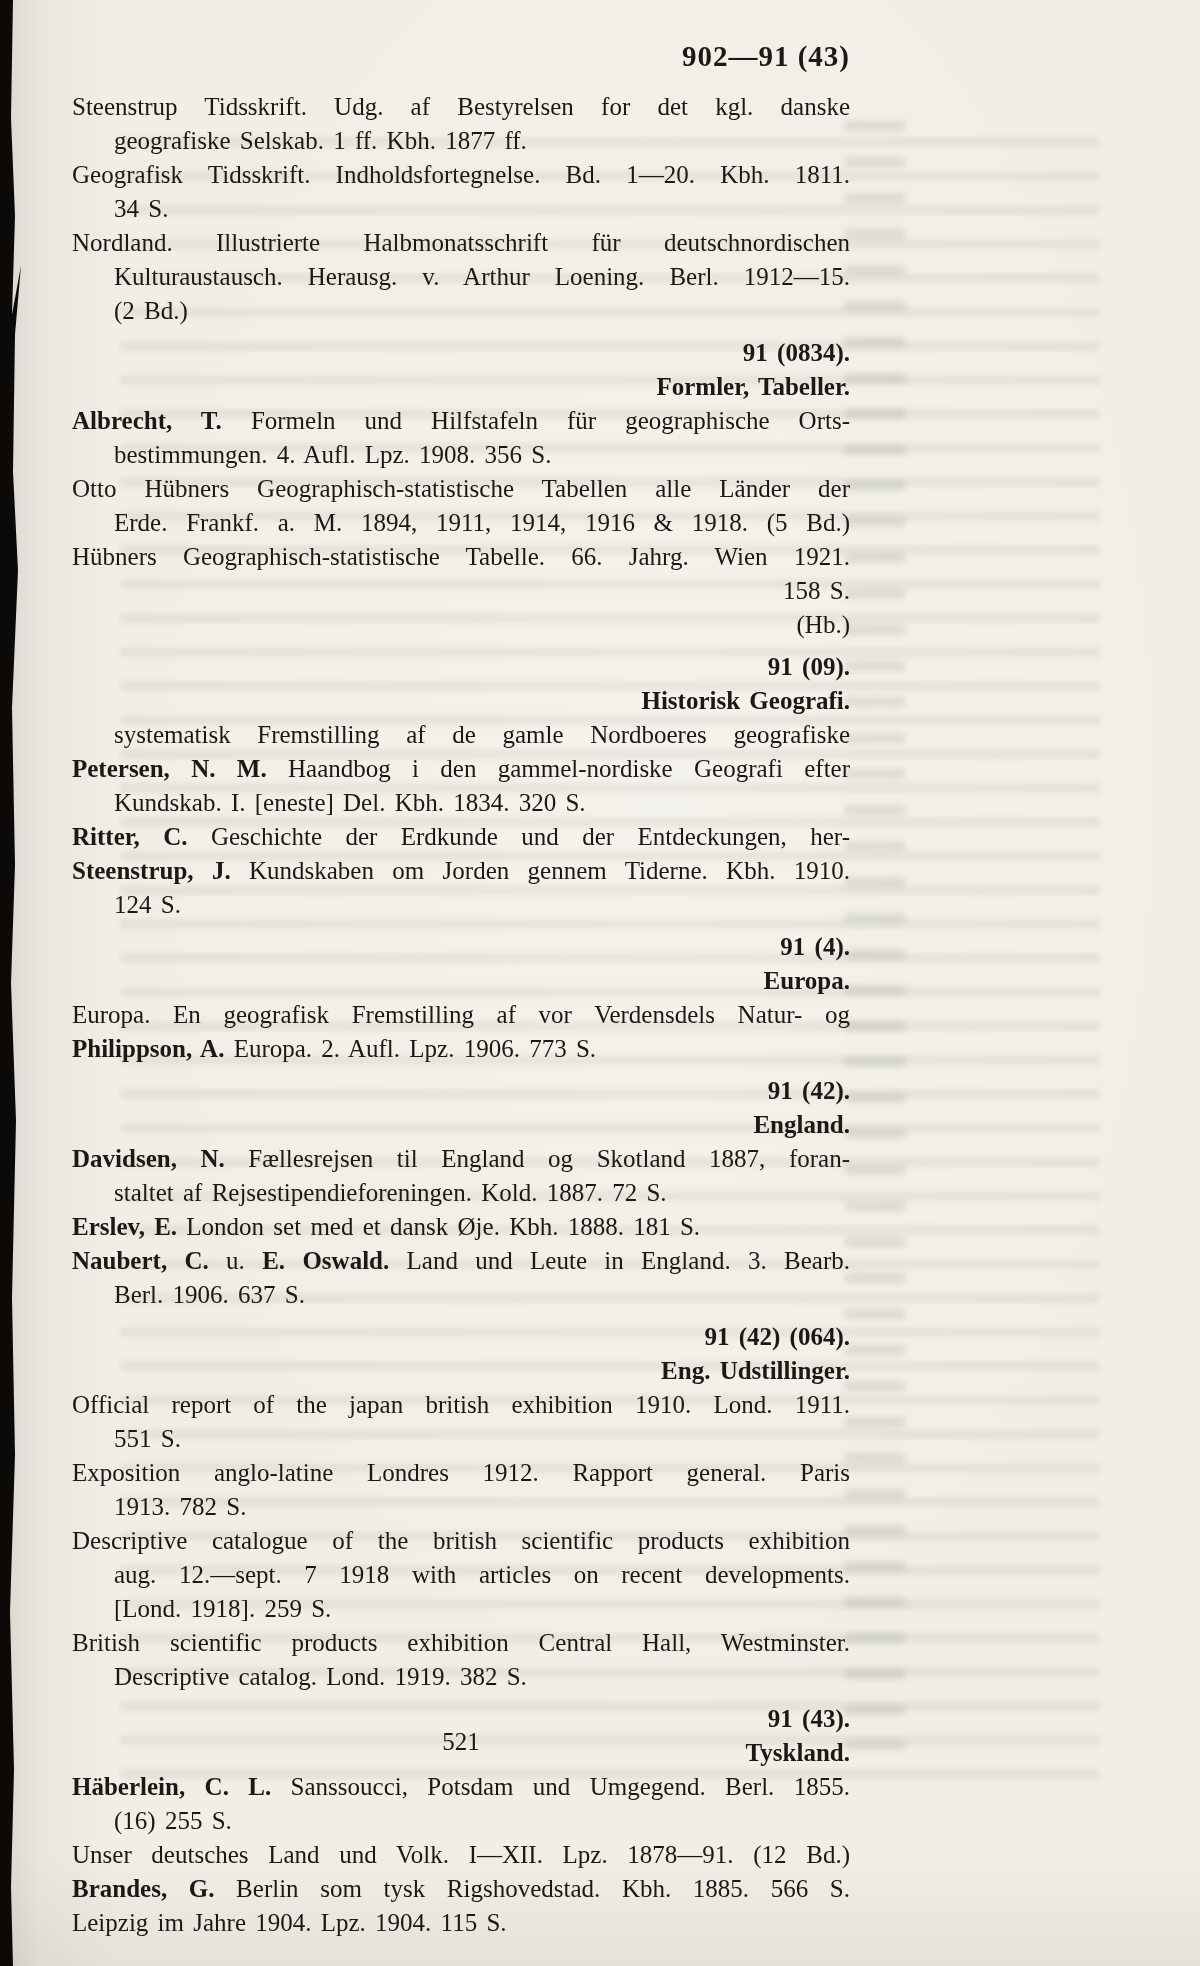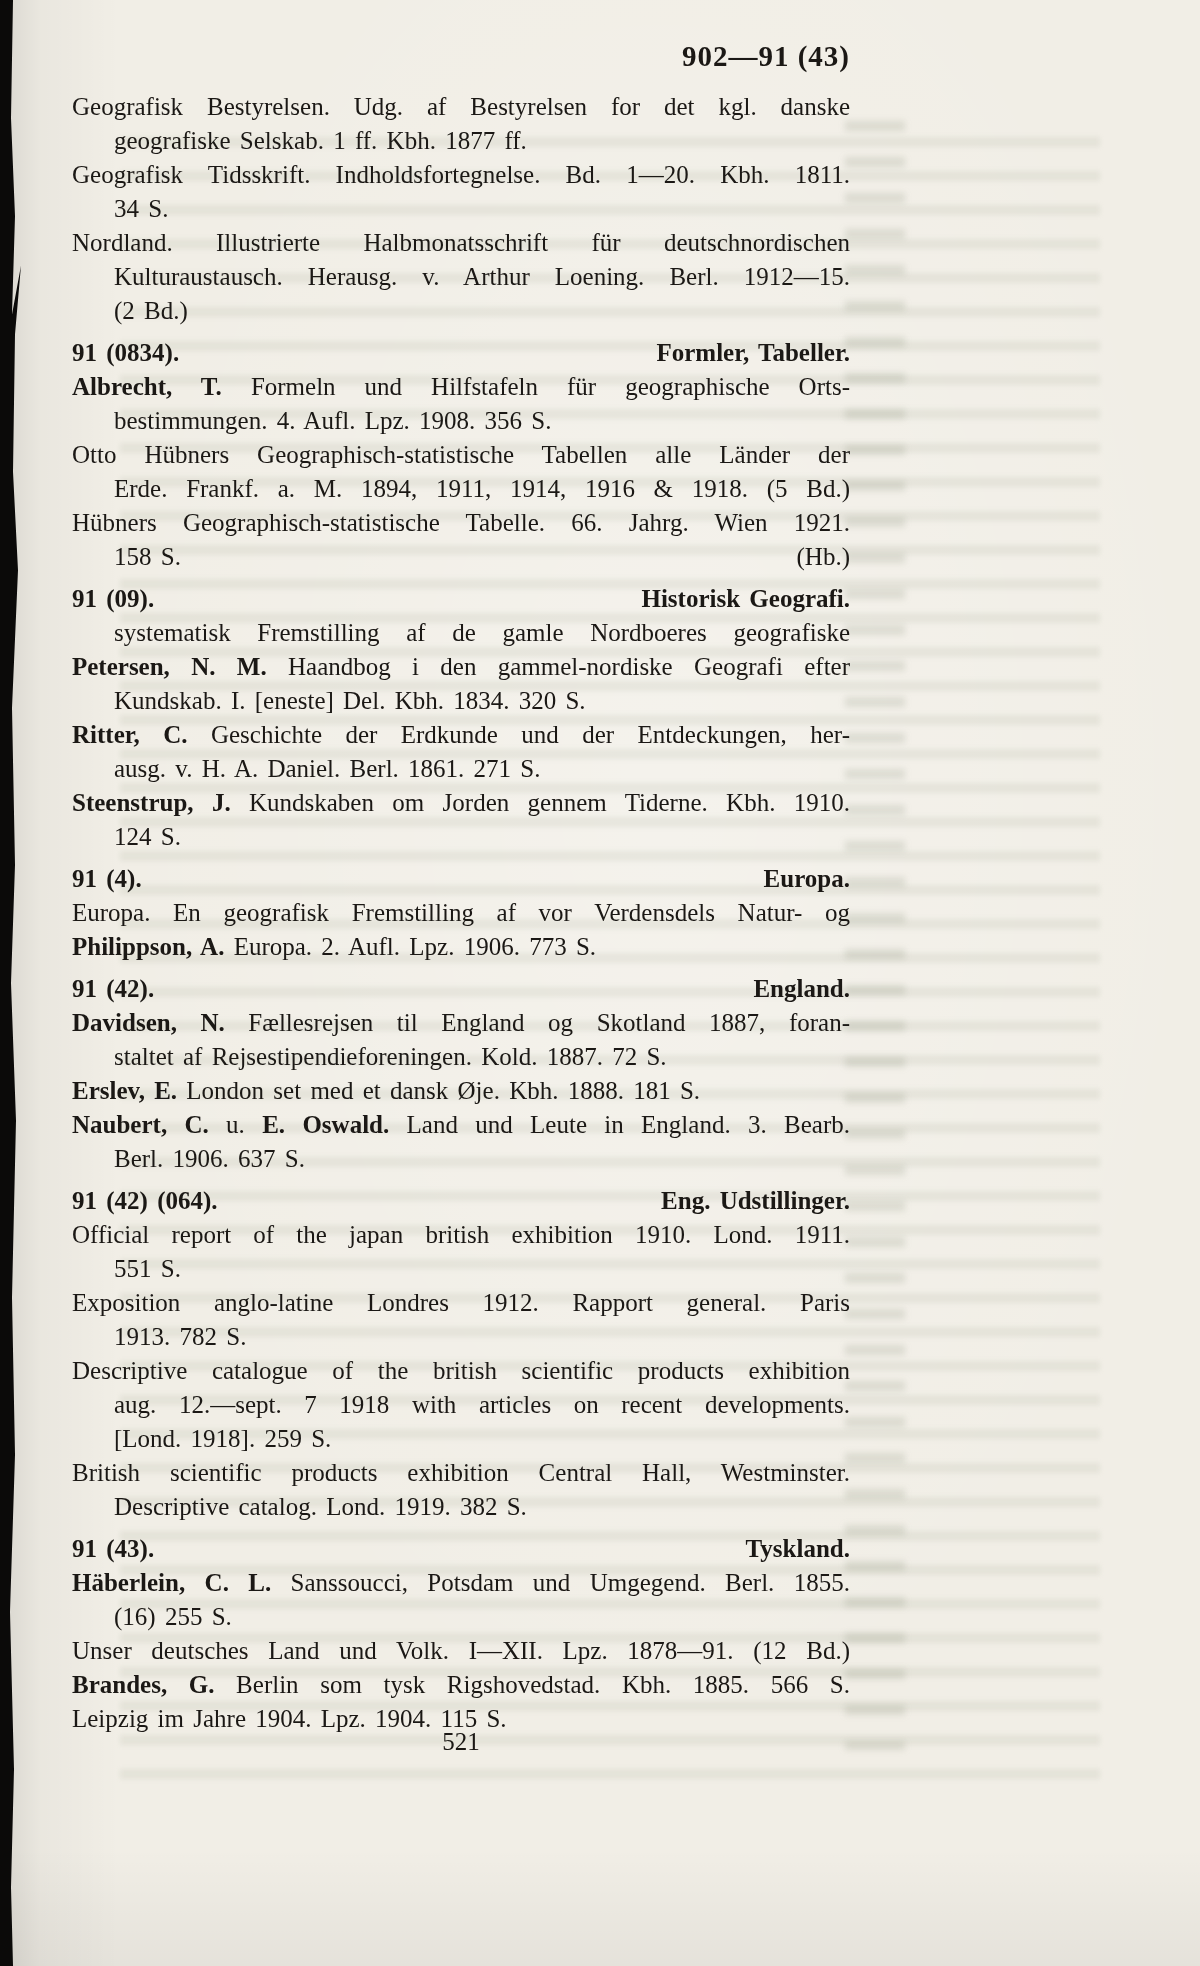--- a/index.html
+++ b/index.html
@@ -56,41 +56,41 @@
     position:absolute;left:72px;top:90px;width:778px;
   }
   .line{
     font-size:25px;
     line-height:34px;
     min-height:34px;
     word-spacing:0.12em;
   }
   .line.just{text-align:justify;text-align-last:justify;}
   .line.indent{padding-left:42px;}
-  .line.split{display:flex;justify-content:space-between;align-items:flex-end;}
+  .line.split{display:flex;justify-content:space-between;align-items:flex-end;flex-direction:column;}
   .line.section{margin-top:8px;}
   .line .b, .b{font-weight:bold;}
   .footer-number{
     position:absolute;left:72px;top:1728px;width:778px;
     text-align:center;
     font-size:25px;
   }
 </style>
 </head>
 <body>
 
 <div class="paper-shade"></div>
 <div class="ghost-bleed"></div>
 <div class="ghost-col"></div>
 <div class="binding"></div>
 
 <div class="header-number">902—91 (43)</div>
 
 <div class="text-col">
-    <div class="line just"><span><span>Geografisk Bestyrelsen. Udg. af Bestyrelsen for det kgl. danske</span></span></div>
+    <div class="line just"><span><span>Steenstrup Tidsskrift. Udg. af Bestyrelsen for det kgl. danske</span></span></div>
     <div class="line indent"><span><span>geografiske Selskab. 1 ff. Kbh. 1877 ff.</span></span></div>
     <div class="line just"><span><span>Geografisk Tidsskrift. Indholdsfortegnelse. Bd. 1—20. Kbh. 1811.</span></span></div>
     <div class="line indent"><span><span>34 S.</span></span></div>
     <div class="line just"><span><span>Nordland. Illustrierte Halbmonatsschrift für deutschnordischen</span></span></div>
     <div class="line indent just"><span><span>Kulturaustausch. Herausg. v. Arthur Loening. Berl. 1912—15.</span></span></div>
     <div class="line indent"><span><span>(2 Bd.)</span></span></div>
     <div class="line section split">
       <span><span class="b">91 (0834).</span></span>
       <span class="b">Formler, Tabeller.</span>
     </div>
@@ -104,21 +104,20 @@
       <span class="">(Hb.)</span>
     </div>
     <div class="line section split">
       <span><span class="b">91 (09).</span></span>
       <span class="b">Historisk Geografi.</span>
     </div>
     <div class="line indent just"><span><span>systematisk Fremstilling af de gamle Nordboeres geografiske</span></span></div>
     <div class="line just"><span><span class="b">Petersen, N. M.</span><span> Haandbog i den gammel-nordiske Geografi efter</span></span></div>
     <div class="line indent"><span><span>Kundskab. I. [eneste] Del. Kbh. 1834. 320 S.</span></span></div>
     <div class="line just"><span><span class="b">Ritter, C.</span><span> Geschichte der Erdkunde und der Entdeckungen, her-</span></span></div>
-    <div class="line indent"><span><span>ausg. v. H. A. Daniel. Berl. 1861. 271 S.</span></span></div>
     <div class="line just"><span><span class="b">Steenstrup, J.</span><span> Kundskaben om Jorden gennem Tiderne. Kbh. 1910.</span></span></div>
     <div class="line indent"><span><span>124 S.</span></span></div>
     <div class="line section split">
       <span><span class="b">91 (4).</span></span>
       <span class="b">Europa.</span>
     </div>
     <div class="line just"><span><span>Europa. En geografisk Fremstilling af vor Verdensdels Natur- og</span></span></div>
     <div class="line"><span><span class="b">Philippson, A.</span><span> Europa. 2. Aufl. Lpz. 1906. 773 S.</span></span></div>
     <div class="line section split">
       <span><span class="b">91 (42).</span></span>

